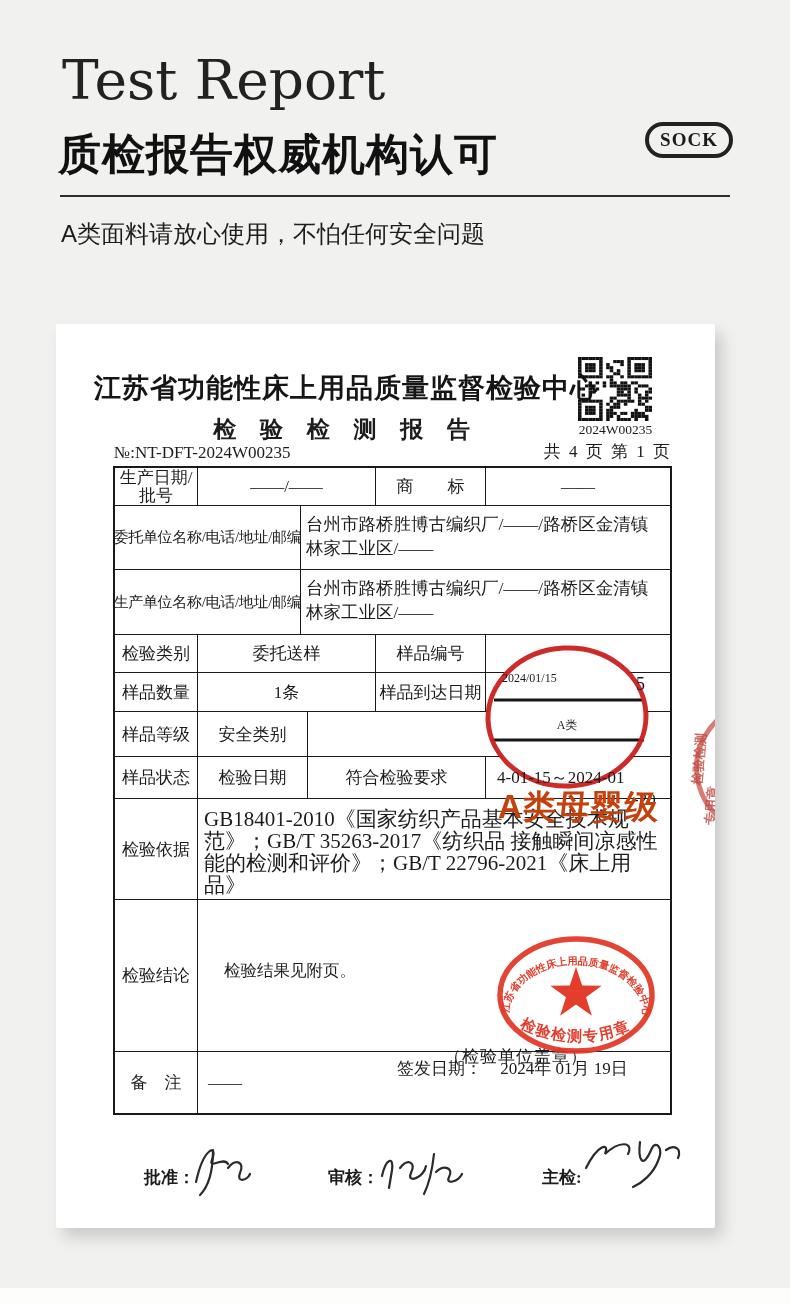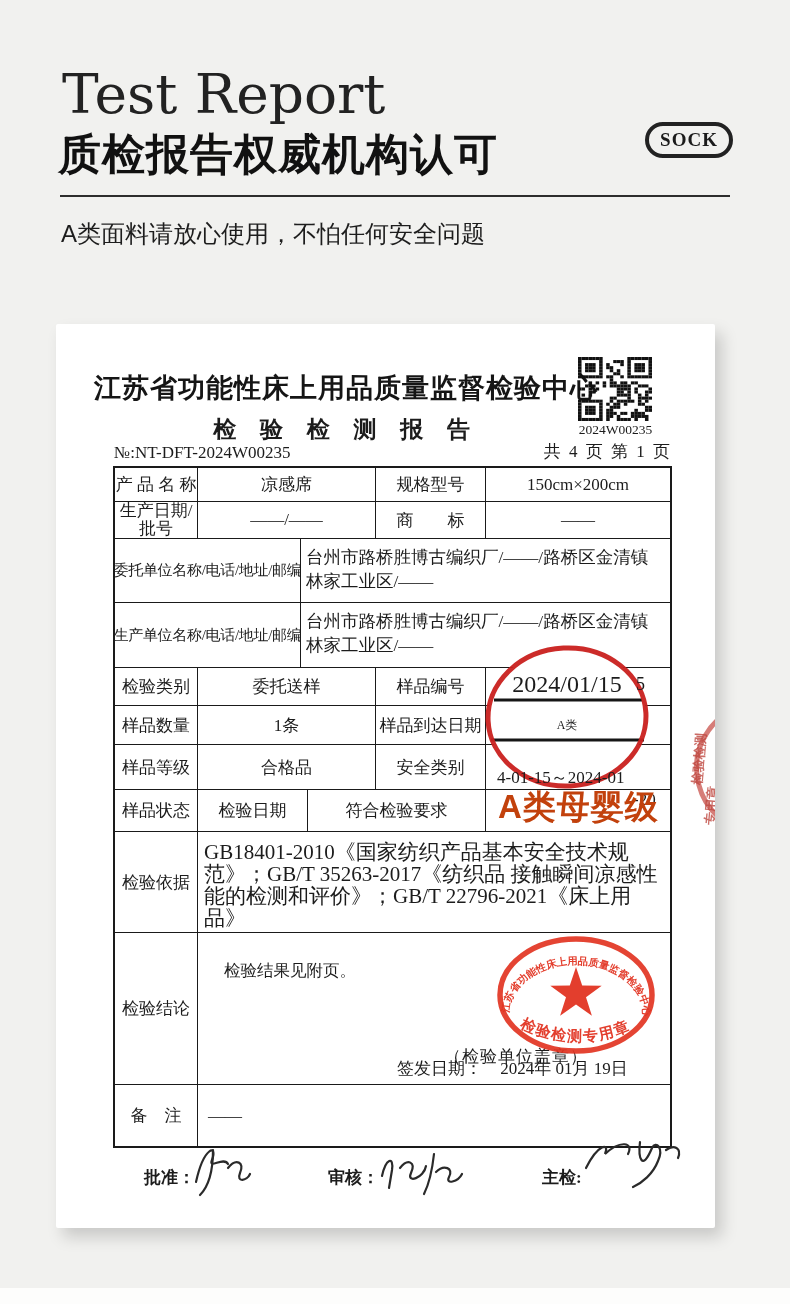--- a/index.html
+++ b/index.html
@@ -3,21 +3,21 @@
 <meta charset="utf-8">
 <style>
   html,body{margin:0;padding:0;}
   body{width:790px;height:1304px;position:relative;overflow:hidden;
        background:#f1f1ef;color:#1c1c1c;
        font-family:"Liberation Sans","DejaVu Sans",sans-serif;}
   .abs{position:absolute;}
 
   
   .title-en{left:62px;top:52px;font-family:"DejaVu Serif","Liberation Serif",serif;
-            font-size:55px;font-weight:400;color:#222;letter-spacing:0px;line-height:1.05;margin-top:14px;}
+            font-size:55px;font-weight:400;color:#222;letter-spacing:0px;line-height:1.05;}
   .title-zh{left:58px;top:126px;font-size:43px;font-weight:900;color:#111;letter-spacing:1px;}
   .badge{left:645px;top:122px;width:88px;height:36px;border:4px solid #222;border-radius:20px;
          display:flex;align-items:center;justify-content:center;box-sizing:border-box;
          font-family:"Liberation Serif",serif;font-weight:700;font-size:19px;letter-spacing:1px;color:#1b1b1b;text-align:right;}
   .divider{left:60px;top:195px;width:670px;height:2px;background:#2d2d2d;}
   .subtitle{left:61px;top:218px;font-size:24px;color:#1d1d1d;}
 
   
   .card{left:56px;top:324px;width:659px;height:904px;background:#fff;
         box-shadow:7px 9px 16px rgba(0,0,0,.17);border-radius:2px;
@@ -51,21 +51,21 @@
 
   
   .concl-text{left:168px;top:636px;font-size:16.5px;}
   .seal-note{left:388px;top:721px;font-size:17px;letter-spacing:1px;}
   .issue-line{left:341px;top:733px;font-size:17px;}
   .stamp{left:438px;top:609px;width:165px;height:125px;}
 
   
   .anno-svg{left:424px;top:316px;width:175px;height:155px;}
   .anno-txt{font-family:"Liberation Serif",serif;}
-  .anno-sample{left:446px;top:347px;width:130px;text-align:center;font-size:24px;}
+  .anno-sample{left:446px;top:347px;width:130px;text-align:left;font-size:12px;}
   .anno-5{left:580px;top:350px;font-size:18px;}
   .anno-aclass{left:446px;top:393px;width:130px;text-align:center;font-size:12px;}
   .anno-range{left:441px;top:442px;font-size:17px;white-space:nowrap;}
   .anno-18{left:577px;top:466px;font-size:17px;}
   .anno-red{left:442px;top:461px;font-size:33px;font-weight:700;color:#c2410c;
             font-family:"Liberation Sans",sans-serif;letter-spacing:1px;white-space:nowrap;}
 
   .edge-stamp{left:625px;top:372px;width:34px;height:150px;overflow:hidden;}
 
   
@@ -305,26 +305,20 @@
       <rect x="2" y="20" width="1" height="1" fill="#111"></rect>
       <rect x="3" y="20" width="1" height="1" fill="#111"></rect>
       <rect x="4" y="20" width="1" height="1" fill="#111"></rect>
       <rect x="5" y="20" width="1" height="1" fill="#111"></rect>
       <rect x="6" y="20" width="1" height="1" fill="#111"></rect>
     </svg>
   <div class="abs qr-label">2024W00235</div>
 
   <div class="tbl">
 
-    <div class="tr" style="height:33px">
-      <div class="td w1">产 品 名 称</div>
-      <div class="td w2">凉感席</div>
-      <div class="td w3">规格型号</div>
-      <div class="td w4">150cm×200cm</div>
-    </div>
 
     <div class="tr" style="height:37px">
       <div class="td w1 lab2">生产日期/批号</div>
       <div class="td w2">——/——</div>
       <div class="td w3">商　　标</div>
       <div class="td w4">——</div>
     </div>
 
     <div class="tr" style="height:64px">
       <div class="td wl unit-lab">委托单位名称/电话/地址/邮编</div>
@@ -345,21 +339,20 @@
 
     <div class="tr" style="height:39px">
       <div class="td w1">样品数量</div>
       <div class="td w2">1条</div>
       <div class="td w3">样品到达日期</div>
       <div class="td w4"></div>
     </div>
 
     <div class="tr" style="height:45px">
       <div class="td w1">样品等级</div>
-      <div class="td w2">合格品</div>
       <div class="td w3">安全类别</div>
       <div class="td w4"></div>
     </div>
 
     <div class="tr" style="height:42px">
       <div class="td w1">样品状态</div>
       <div class="td w3">检验日期</div>
       <div class="td w2">符合检验要求</div>
       <div class="td w4"></div>
     </div>

